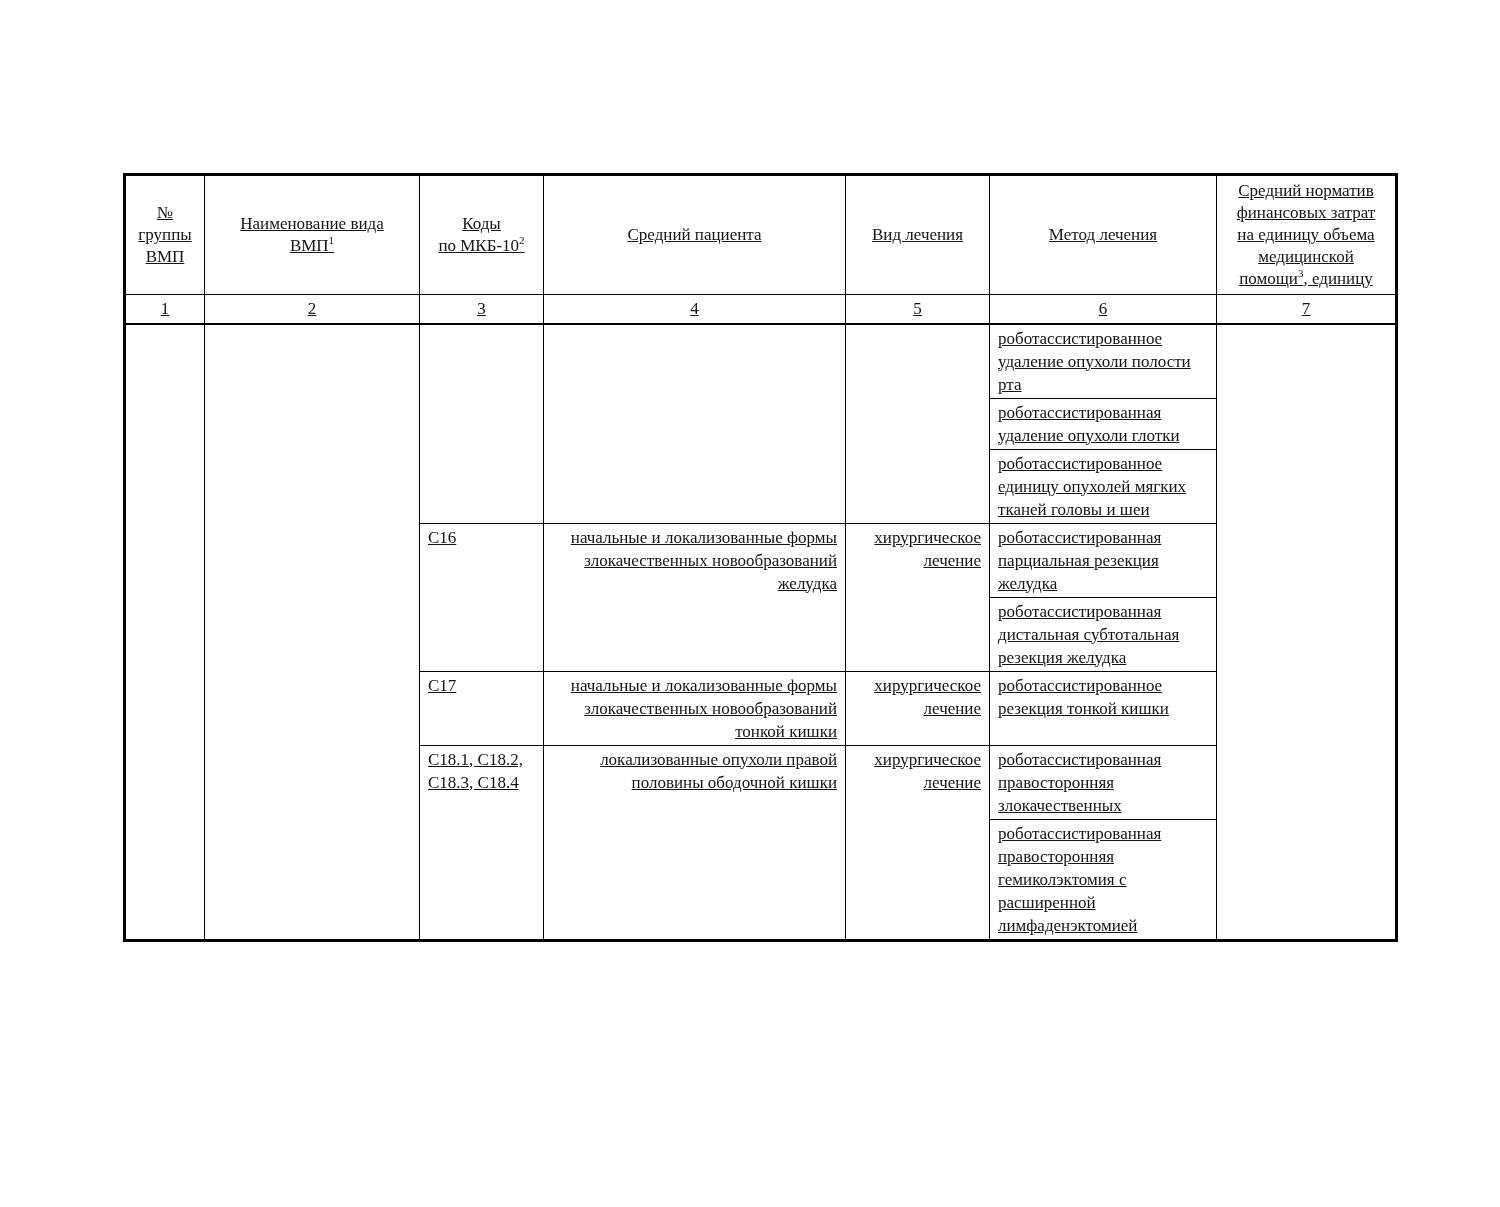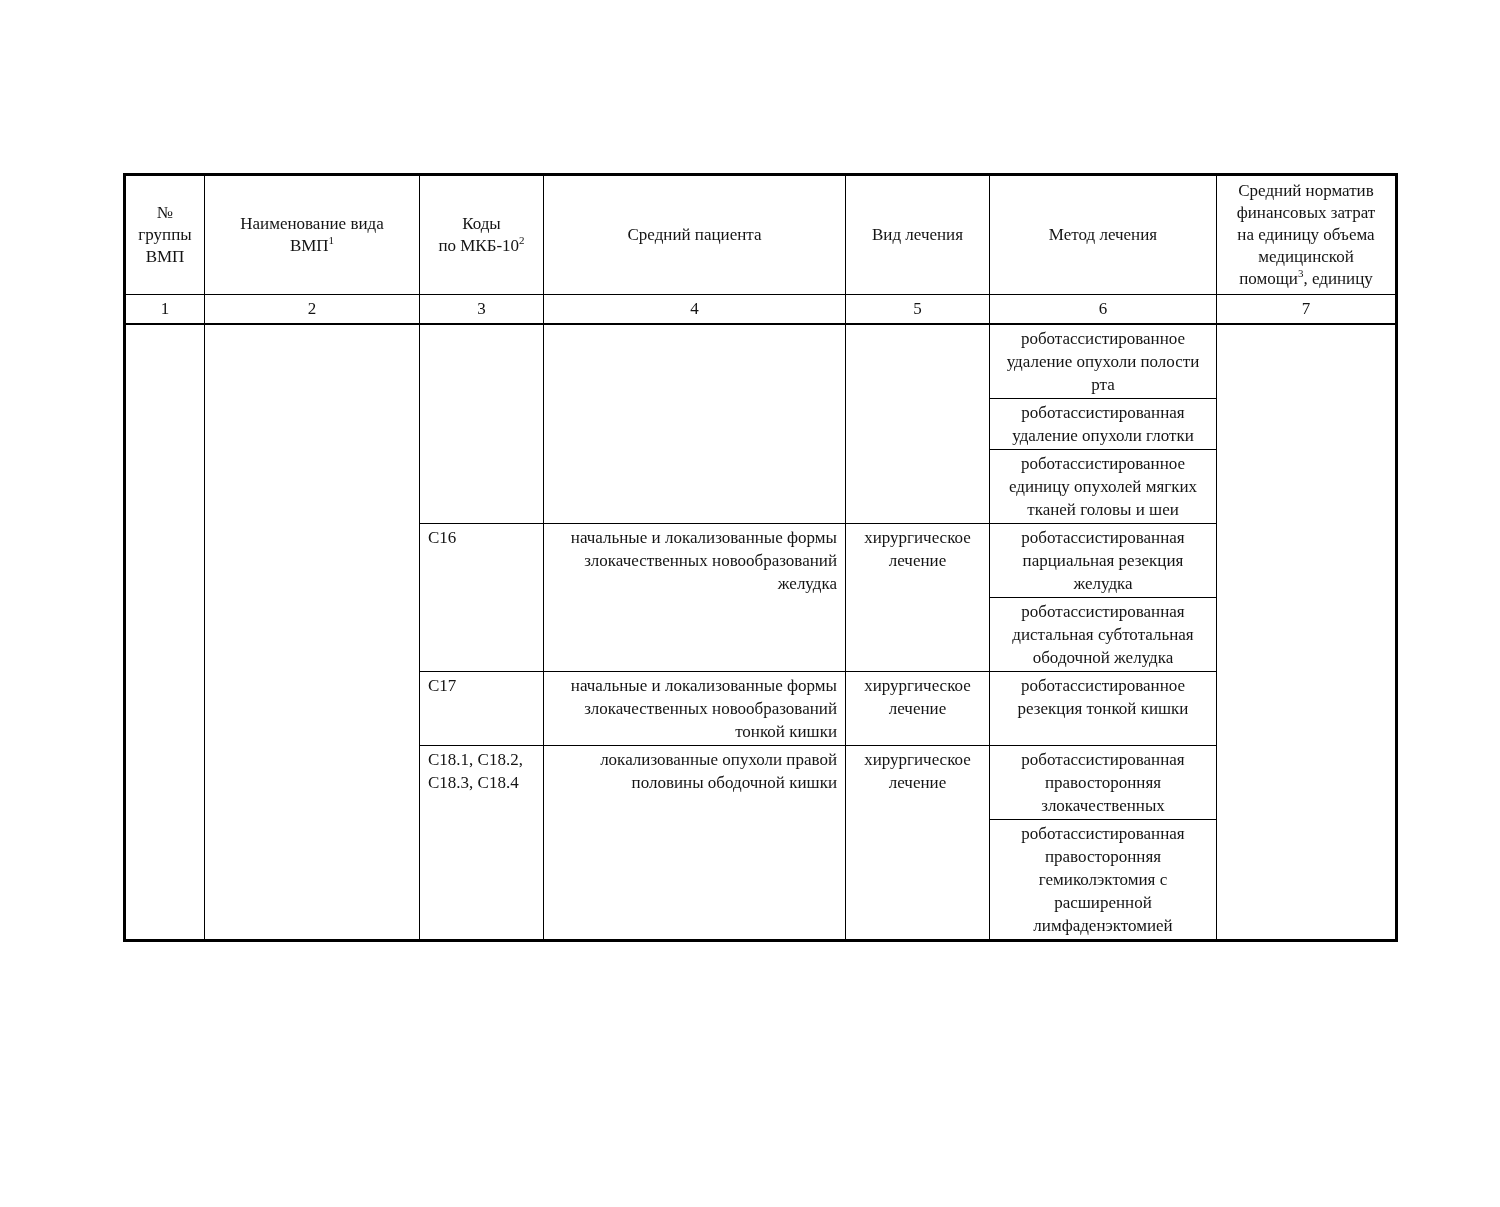--- a/index.html
+++ b/index.html
@@ -24,37 +24,38 @@
     border: 3px solid #000;
     font-size: 17px;
     line-height: 23px;
   }
   table.vmp th, table.vmp td {
     border: 1.5px solid #000;
     padding: 2px 8px;
     vertical-align: top;
     font-weight: normal;
     overflow: hidden;
+    text-decoration: underline;
   }
   tr.hdr th {
     vertical-align: middle;
     text-align: center;
     line-height: 22px;
     padding: 4px 6px;
   }
   tr.num td {
     text-align: center;
     vertical-align: middle;
     padding: 1px 0;
     border-bottom: 2.5px solid #000;
   }
   td.code   { text-align: left; }
   td.model  { text-align: right; padding-right: 44px; }
-  td.ttype  { text-align: center; padding-left: 4px; padding-right: 4px; }
-  td.method { text-align: center; }
+  td.ttype  { text-align: right; padding-left: 4px; padding-right: 4px; }
+  td.method { text-align: left; }
   .prewrap  { white-space: pre-line; }
   sup {
     font-size: 11px;
     line-height: 0;
     vertical-align: super;
   }
 </style>
 </head>
 <body>
 
@@ -118,21 +119,21 @@
     </tr>
 
     <tr style="height:70px">
       <td rowspan="2" class="code">С16</td>
       <td rowspan="2" class="model">начальные и локализованные формы злокачественных новообразований желудка</td>
       <td rowspan="2" class="ttype">хирургическое лечение</td>
       <td class="method">роботассистированная парциальная резекция желудка</td>
     </tr>
 
     <tr style="height:72px">
-      <td class="method">роботассистированная дистальная субтотальная ободочной желудка</td>
+      <td class="method">роботассистированная дистальная субтотальная резекция желудка</td>
     </tr>
 
     <tr style="height:72px">
       <td class="code">С17</td>
       <td class="model">начальные и локализованные формы злокачественных новообразований тонкой кишки</td>
       <td class="ttype">хирургическое лечение</td>
       <td class="method">роботассистированное резекция тонкой кишки</td>
     </tr>
 
     <tr style="height:70px">

